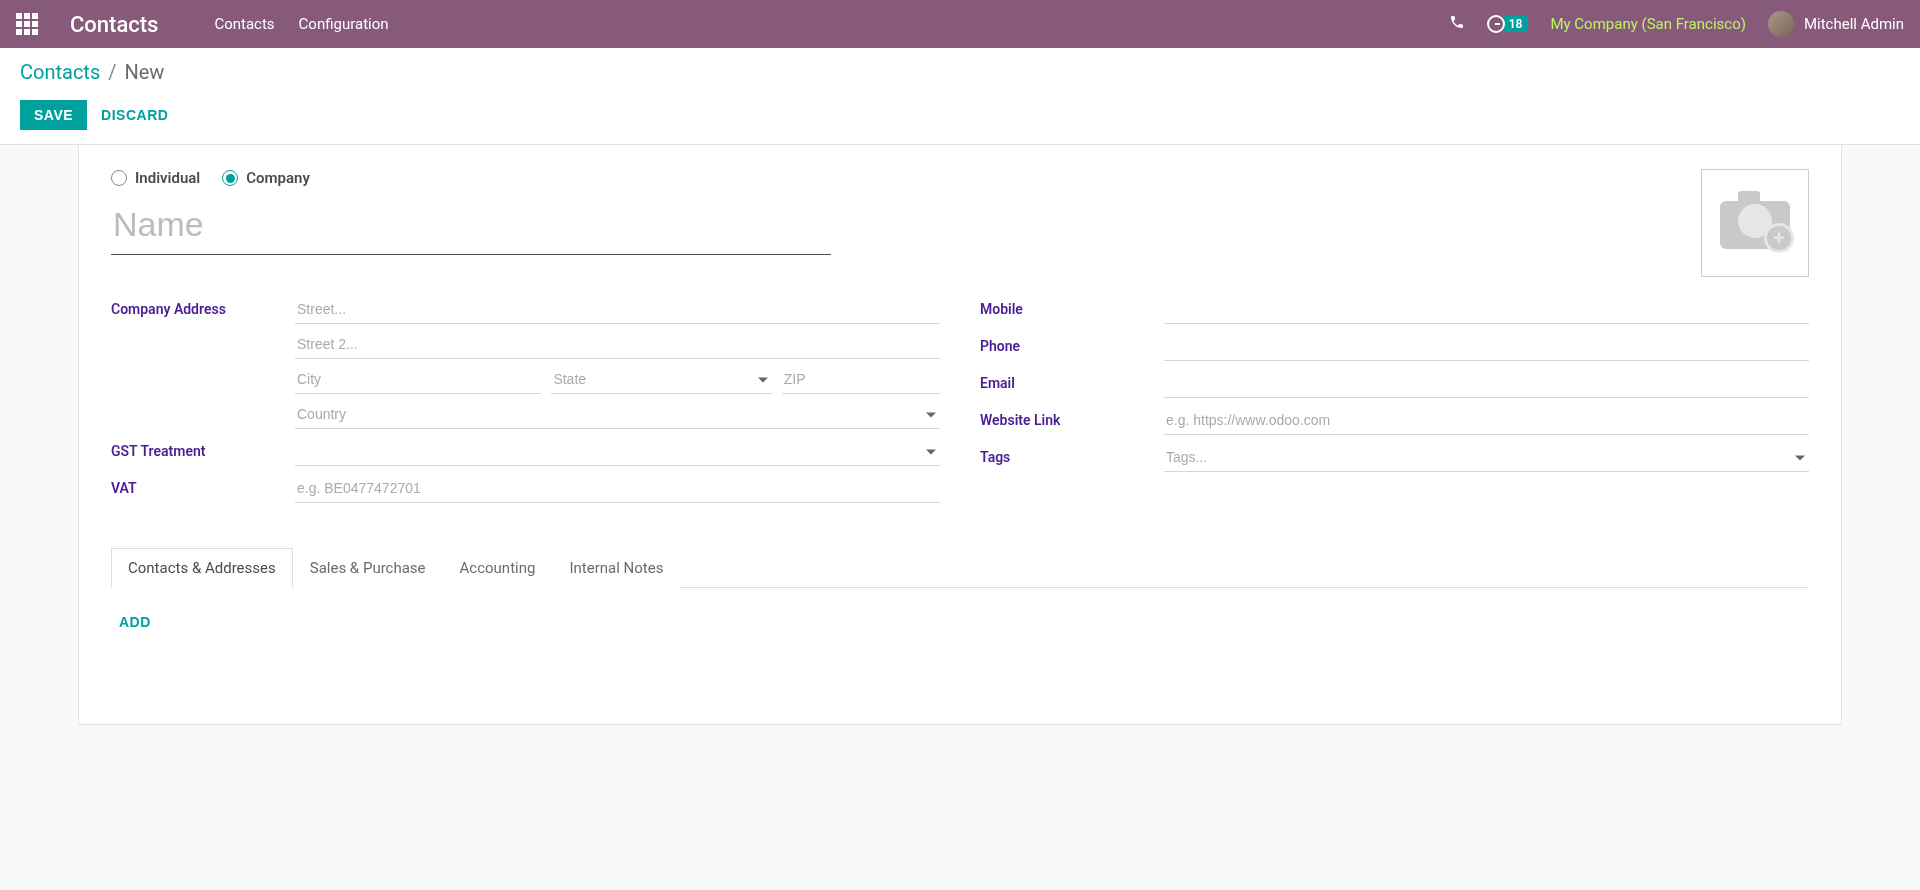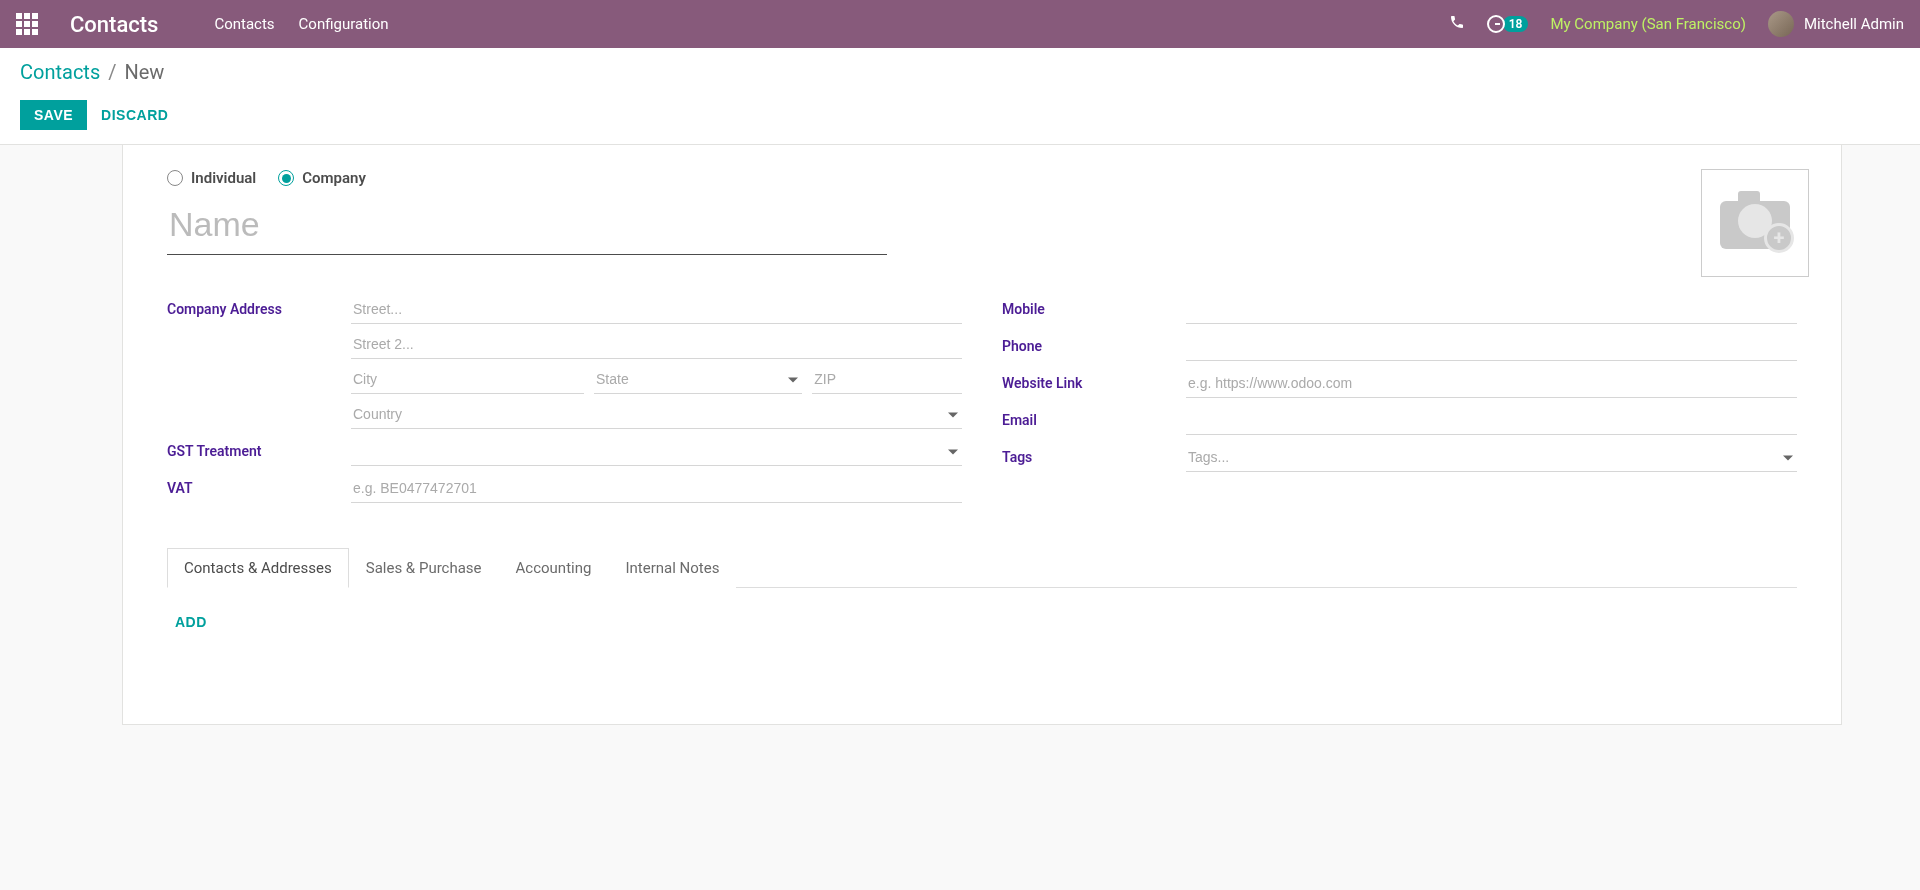--- a/index.html
+++ b/index.html
@@ -10,37 +10,37 @@
 .apps-icon { display: grid; grid-template-columns: repeat(3, 6px); grid-template-rows: repeat(3, 6px); gap: 2px; cursor: pointer; }
 .apps-icon span { background: #fff; width: 6px; height: 6px; }
 .brand { font-size: 22px; font-weight: 500; color: #fff; }
 .top-menu { display: flex; gap: 24px; margin-left: 24px; }
 .top-menu-item { color: #fff; font-size: 15px; cursor: pointer; }
 .topbar-right { margin-left: auto; display: flex; align-items: center; gap: 22px; }
 .phone-icon svg { width: 16px; height: 16px; fill: #fff; }
 .notif { display: flex; align-items: center; gap: 0; cursor: pointer; }
 .notif-clock { width: 18px; height: 18px; border: 2px solid #fff; border-radius: 50%; position: relative; }
 .notif-clock::before { content: ""; position: absolute; width: 5px; height: 2px; background: #fff; top: 6px; left: 6px; }
-.notif-badge { background: #00a09d; color: #fff; font-size: 12px; font-weight: 600; padding: 1px 6px; border-radius: 8px; margin-left: -2px; }
+.notif-badge { background: #00a09d; color: #fff; font-size: 12px; font-weight: 600; padding: 1px 6px; border-radius: 2px; margin-left: -2px; }
 .company-name { font-size: 15px; color: #bef264; cursor: pointer; }
 .user { display: flex; align-items: center; gap: 10px; cursor: pointer; }
 .avatar { width: 26px; height: 26px; border-radius: 50%; background: linear-gradient(135deg, #a98, #765); }
 .user-name { font-size: 15px; color: #fff; }
 
 .controlbar { background: #fff; border-bottom: 1px solid #e2e2e0; padding: 12px 20px 14px; }
 .breadcrumb { font-size: 20px; color: #6b6b6b; display: flex; align-items: baseline; gap: 8px; margin-bottom: 16px; }
 .breadcrumb-link { color: #00a09d; cursor: pointer; }
 .breadcrumb-sep { color: #888; }
 .breadcrumb-current { color: #6b6b6b; }
 .actions { display: flex; gap: 14px; align-items: center; }
 .btn-primary { background: #00a09d; color: #fff; border: none; padding: 7px 14px; font-size: 14px; font-weight: 600; cursor: pointer; letter-spacing: 0.5px; }
 .btn-link { background: none; color: #00a09d; border: none; font-size: 14px; font-weight: 600; cursor: pointer; letter-spacing: 0.5px; }
 
 .page { height: calc(890px - 48px - 112px); overflow-y: scroll; padding: 0 78px; }
-.sheet { background: #fff; border: 1px solid #e2e2e0; border-top: none; padding: 24px 12px 40px; min-height: 580px; position: relative; margin-left: 44px; }
+.sheet { background: #fff; border: 1px solid #e2e2e0; border-top: none; padding: 24px 0 40px; min-height: 580px; position: relative; }
 .sheet-inner { padding: 0 32px; }
 
 .radio-row { display: flex; gap: 22px; margin-bottom: 12px; }
 .radio-item { display: flex; align-items: center; gap: 8px; cursor: pointer; }
 .radio-circle { width: 16px; height: 16px; border: 1px solid #888; border-radius: 50%; display: flex; align-items: center; justify-content: center; }
 .radio-circle.checked { border-color: #00a09d; }
 .radio-circle.checked::after { content: ""; width: 9px; height: 9px; background: #00a09d; border-radius: 50%; }
 .radio-label { font-size: 15px; font-weight: 600; color: #4c4c4c; }
 
 .name-input { width: 720px; font-size: 34px; border: none; border-bottom: 1px solid #4c4c4c; padding: 6px 2px 10px; background: transparent; outline: none; color: #333; }
@@ -203,26 +203,26 @@
         <div class="fields-col">
           <div class="field-row">
             <div class="field-label">Mobile</div>
             <div class="field-control"><input class="inp" style=""></div>
           </div>
           <div class="field-row">
             <div class="field-label">Phone</div>
             <div class="field-control"><input class="inp" style=""></div>
           </div>
           <div class="field-row">
+            <div class="field-label">Email</div>
+            <div class="field-control"><input class="inp" style=""></div>
+          </div>
+          <div class="field-row">
             <div class="field-label">Website Link</div>
             <div class="field-control"><input class="inp" placeholder="e.g. https://www.odoo.com" style=""></div>
-          </div>
-          <div class="field-row">
-            <div class="field-label">Email</div>
-            <div class="field-control"><input class="inp" style=""></div>
           </div>
           <div class="field-row">
             <div class="field-label">Tags</div>
             <div class="field-control sel">
               <input class="inp" placeholder="Tags..." style="">
               <span class="sel-caret"><svg viewBox="0 0 10 10">
                     <path d="M0 2l5 5 5-5z"></path>
                   </svg></span>
             </div>
           </div>

